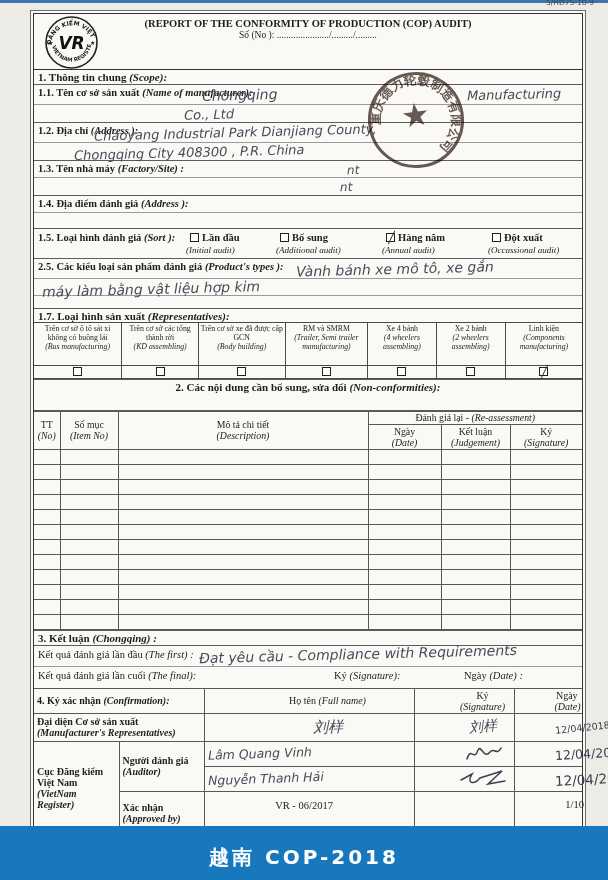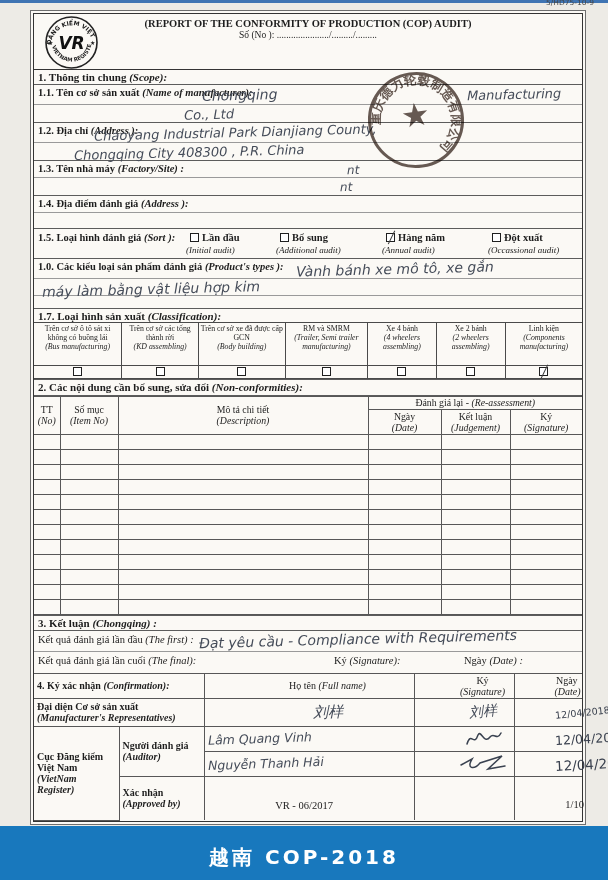--- a/index.html
+++ b/index.html
@@ -201,31 +201,31 @@
 
   <div class="row row-sort">
     <div style="padding:3px 4px 0 4px;">
       <span class="lv">1.5. Loại hình đánh giá</span> <span class="le">(Sort ):</span>
     </div>
     <span id="sort-options"><span class="sort-opt"><span class="cb"></span><span class="ov">Lần đầu</span><span class="oe">(Initial audit)</span></span><span class="sort-opt"><span class="cb"></span><span class="ov">Bổ sung</span><span class="oe">(Additional audit)</span></span><span class="sort-opt"><span class="cb checked"></span><span class="ov">Hàng năm</span><span class="oe">(Annual audit)</span></span><span class="sort-opt"><span class="cb"></span><span class="ov">Đột xuất</span><span class="oe">(Occassional audit)</span></span></span>
   </div>
 
   <div class="row">
     <div class="line mid">
-      <span class="lv">1.0. Các kiểu loại sản phẩm đánh giá</span> <span class="le">(Product's types ):</span>
+      <span class="lv">2.5. Các kiểu loại sản phẩm đánh giá</span> <span class="le">(Product's types ):</span>
       <span class="hw abs" style="left:262px; font-size:14px;">Vành  bánh xe  mô tô, xe gắn</span>
     </div>
     <div class="line mid short">
       <span class="hw abs" style="left:8px; font-size:14px;">máy  làm bằng  vật liệu  hợp kim</span>
     </div>
     <div class="line xshort" style="height:12px;"></div>
   </div>
 
   <div class="row sec-head" style="height:14px; border-bottom:1px solid #4a4a4a;">
-    <span class="lv">1.7. Loại hình sản xuất</span> <span class="le">(Classification):</span>
+    <span class="lv">1.7. Loại hình sản xuất</span> <span class="le">(Representatives):</span>
   </div>
   <div class="row" style="border-bottom:1px solid #5c5c5c;">
     <table class="clst">
       <colgroup>
             <col style="width:15.7%">
             <col style="width:13.7%">
             <col style="width:15.5%">
         <col style="width:14.8%">
             <col style="width:12.2%">
             <col style="width:12.4%">
@@ -268,21 +268,21 @@
               <td><span class="cb"></span></td>
               <td><span class="cb"></span></td>
               <td><span class="cb"></span></td>
               <td><span class="cb"></span></td>
               <td><span class="cb checked"></span></td>
             </tr>
       </tbody>
     </table>
   </div>
 
-  <div class="row sec-head" style="height:16px;">
+  <div class="row sec-head" style="height:31px;text-align:center;">
     <span class="lv">2. Các nội dung cần bổ sung, sửa đổi</span> <span class="le">(Non-conformities):</span>
   </div>
   <div class="row">
     <table class="nct">
       <colgroup>
             <col style="width:26px">
             <col style="width:58px">
             <col style="width:250px">
         <col style="width:73px">
             <col style="width:69px">

